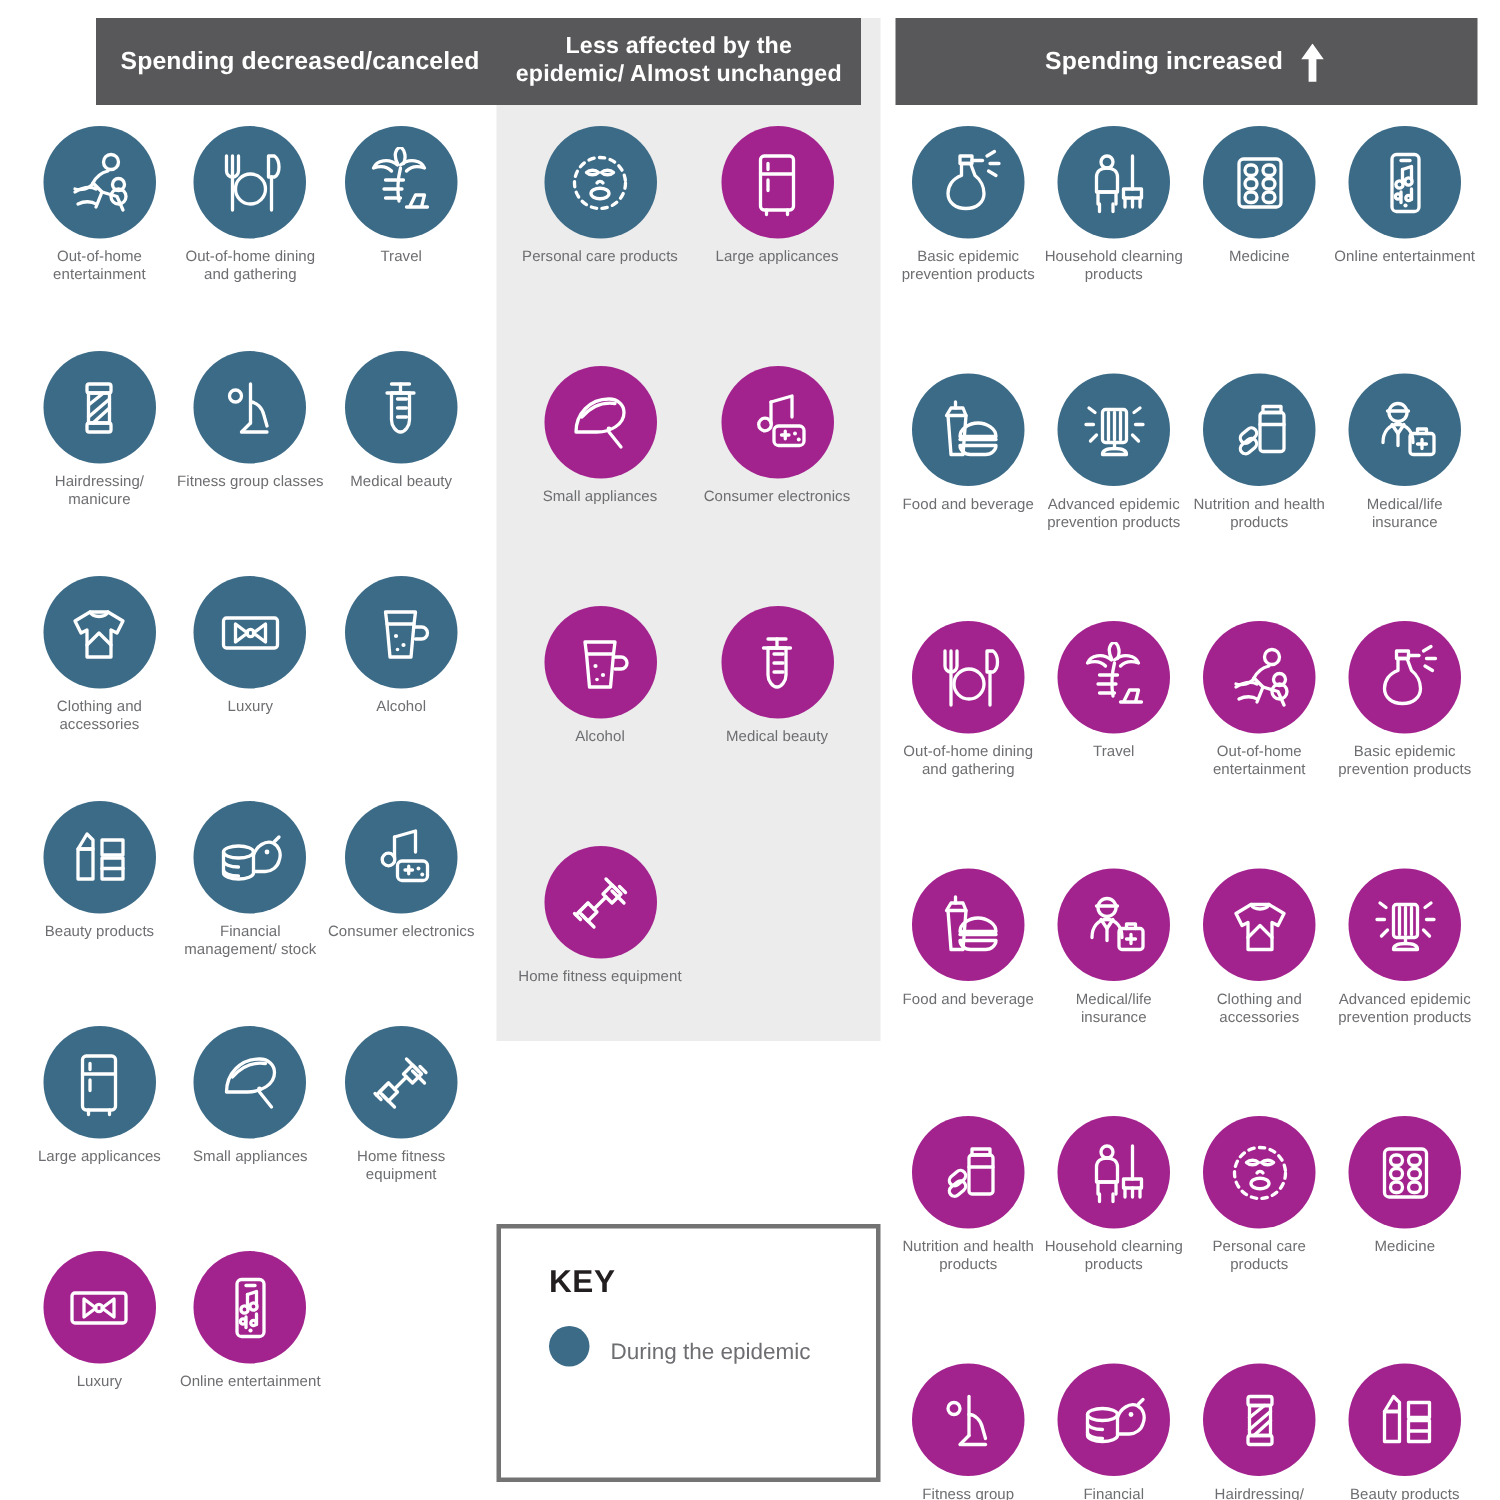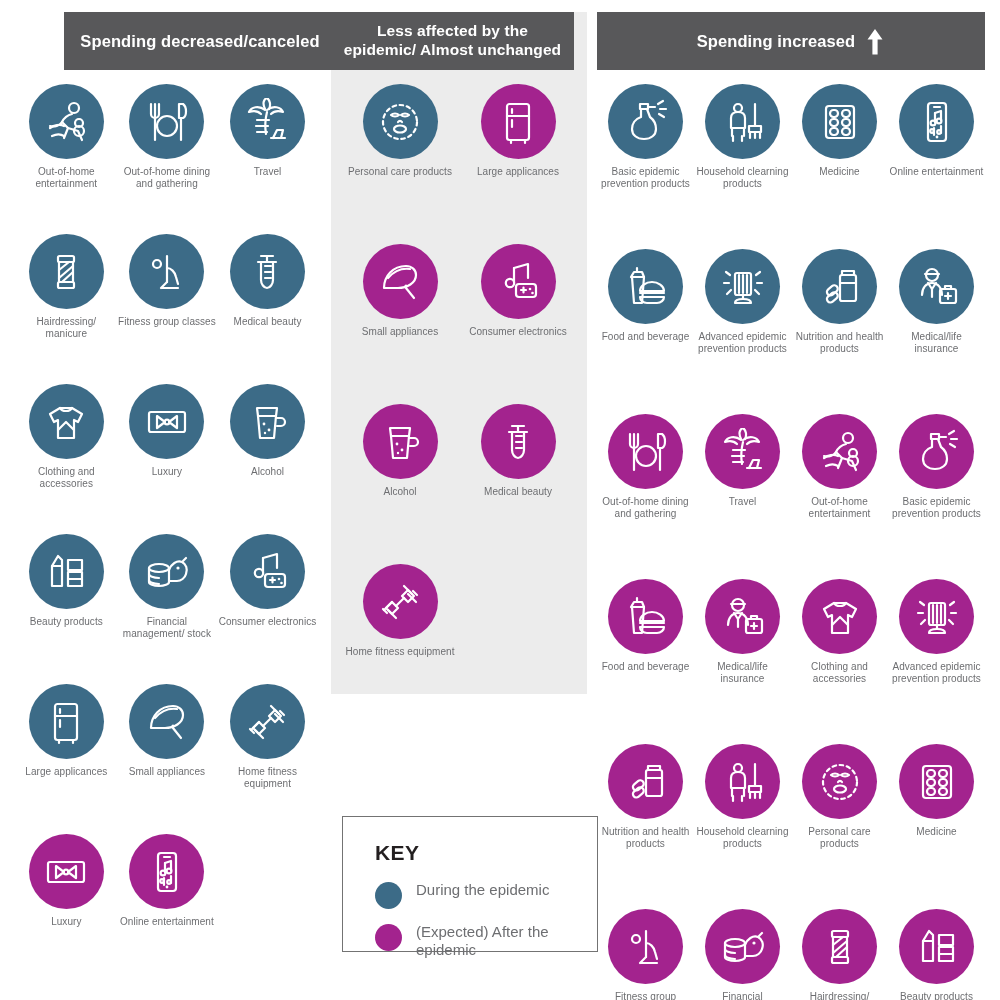--- a/index.html
+++ b/index.html
@@ -74,29 +74,29 @@
     font-size:10px;line-height:1.17;
     color:#6d6e71;text-align:center;
     max-width:100px;
     letter-spacing:0.05px;
   }
   #grid-mid .lbl{max-width:112px;}
   #grid-right .lbl{max-width:96px;text-align:center;}
 
   
   #keybox{
-    position:absolute;left:331px;top:816px;width:256px;height:136px;
-    background:#ffffff;border:1px solid #737373;box-sizing:border-box;margin-left:11px;
+    position:absolute;left:331px;top:816px;width:256px;height:172px;
+    background:#ffffff;border:3px solid #737373;box-sizing:border-box;
   }
   #key-title{
     position:absolute;left:32px;top:24px;
     font-size:21px;font-weight:bold;color:#231f20;letter-spacing:0.4px;
   }
   .key-row{
-    position:absolute;left:32px;display:flex;align-items:flex-start;
+    position:absolute;left:32px;display:flex;align-items:flex-end;
   }
   #key-row-1{top:64px;}
   #key-row-2{top:106px;}
   .key-dot{width:27px;height:27px;border-radius:50%;flex:0 0 auto;margin-top:1px;}
   .key-dot.during{background:#3c6b87;}
   .key-dot.after{background:#a3238e;}
   .key-text{
     margin-left:14px;font-size:15px;line-height:1.2;color:#6d6e71;
     max-width:165px;
   }
@@ -754,19 +754,15 @@
         <div class="lbl">Beauty products</div>
       </div>
     </div>
 
   <div id="keybox">
     <div id="key-title">KEY</div>
     <div class="key-row" id="key-row-1">
       <span class="key-dot during"></span>
       <span class="key-text">During the epidemic</span>
     </div>
-    <div class="key-row" id="key-row-2">
-      <span class="key-dot after"></span>
-      <span class="key-text">(Expected) After the epidemic</span>
-    </div>
   </div>
 
 </div>
 
 </body></html>

